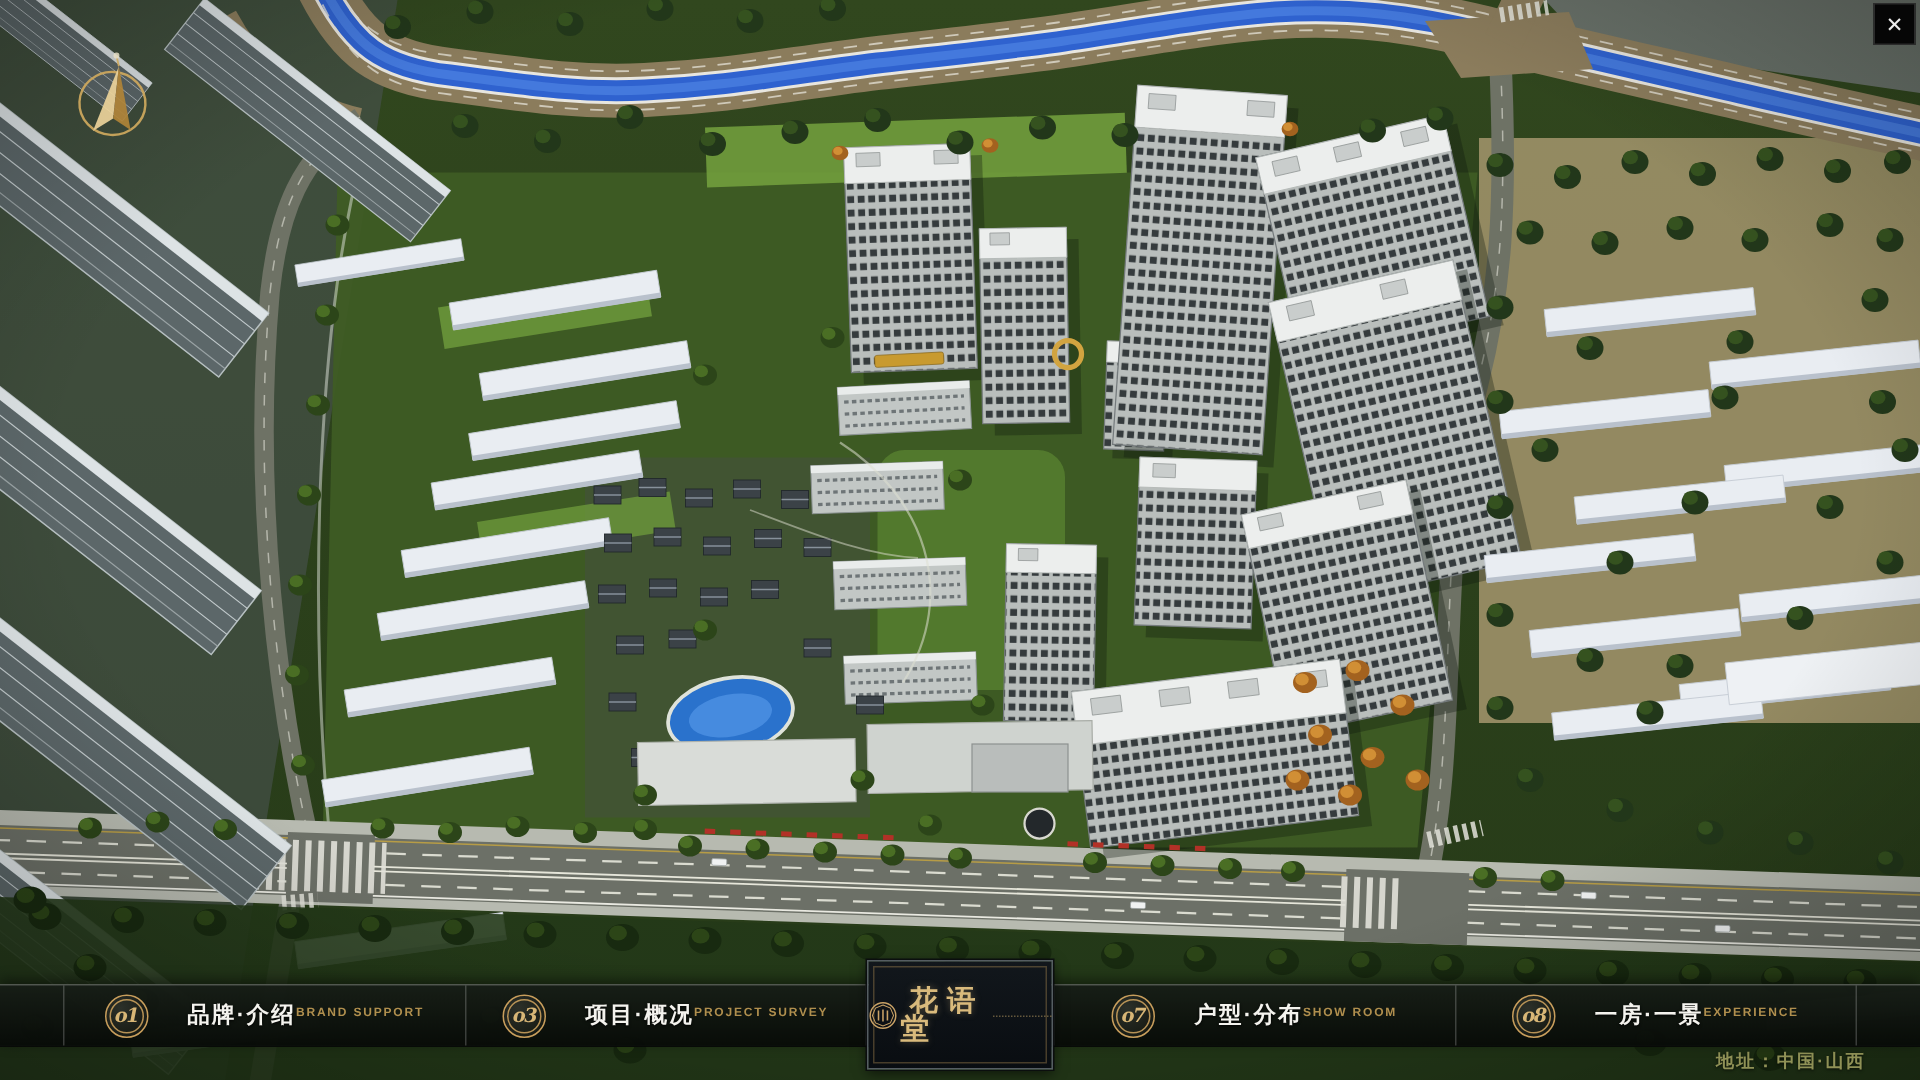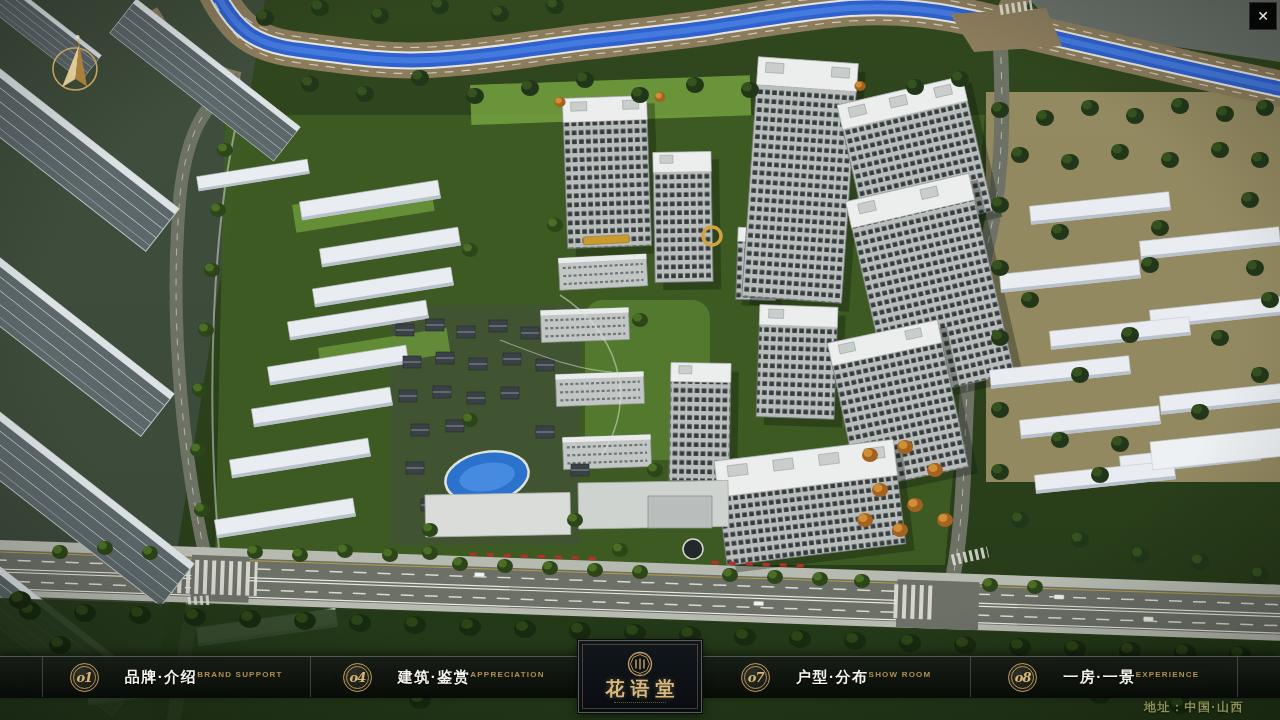--- a/index.html
+++ b/index.html
@@ -38,21 +38,21 @@
     letter-spacing:1.5px;text-shadow:0 1px 2px #000;white-space:nowrap;}
   .en{color:var(--en_label_gold,#b08f4e);font-size:8px;letter-spacing:1.2px;
     margin-top:2px;white-space:nowrap;font-weight:bold;}
 
   
   .logo-cell{width:124px;position:relative;flex:none;border-right:1px solid rgba(255,255,255,.2);}
   .logo-panel{position:absolute;left:0;top:-17px;width:122px;height:71px;
     background:linear-gradient(180deg,#12171c,#090d11);
     border:1px solid #555d62;cursor:pointer;
     box-shadow:0 0 0 1px rgba(10,12,14,.9),0 2px 8px rgba(0,0,0,.6);
-    display:flex;flex-direction:column;align-items:center;justify-content:center;gap:2px;}
+    display:flex;flex-direction:row;align-items:center;justify-content:center;gap:2px;}
   .logo-panel::after{content:'';position:absolute;inset:3px;
     border:1px solid rgba(190,152,90,.35);pointer-events:none;}
   .logo-title{color:#d9ba7c;font-size:19px;font-weight:bold;
     font-family:"DejaVu Serif",serif;letter-spacing:6px;text-indent:6px;
     text-shadow:0 0 5px rgba(217,186,124,.35);line-height:1;}
   .logo-subline{width:52px;height:0;border-bottom:1px dotted rgba(190,160,100,.5);margin-top:2px;}
 
   .address{position:absolute;top:699px;right:36px;z-index:45;
     color:var(--address_olive,#8c8e52);font-size:12px;font-weight:bold;
     letter-spacing:1.5px;text-shadow:0 1px 2px rgba(0,0,0,.7);margin-left:48px;}
@@ -507,30 +507,30 @@
       <div class="badge">
         <span class="num">o1</span>
         </div>
       <div class="labels">
         <div class="zh">品牌·介绍</div>
         <div class="en">BRAND SUPPORT</div>
       </div>
     </div>
 
 
-
     <div class="menu-item">
       <div class="badge">
-        <span class="num">o4</span>
+        <span class="num">o3</span>
         </div>
       <div class="labels">
-        <div class="zh">建筑·鉴赏</div>
-        <div class="en">APPRECIATION</div>
+        <div class="zh">项目·概况</div>
+        <div class="en">PROJECT SURVEY</div>
       </div>
     </div>
+
 
     <div class="logo-cell">
       <div class="logo-panel">
         <svg width="26" height="26" viewBox="0 0 26 26">
           <circle cx="13" cy="13" r="11.5" fill="none" stroke="#c9a266" stroke-width="1.3"></circle>
           <polygon points="13,3.5 19.7,6.3 22.5,13 19.7,19.7 13,22.5 6.3,19.7 3.5,13 6.3,6.3" fill="none" stroke="#c9a266" stroke-width="0.9"></polygon>
           <line x1="9" y1="8.5" x2="9" y2="17.5" stroke="#c9a266" stroke-width="1.4"></line>
           <line x1="13" y1="7.5" x2="13" y2="18.5" stroke="#c9a266" stroke-width="1.4"></line>
           <line x1="17" y1="8.5" x2="17" y2="17.5" stroke="#c9a266" stroke-width="1.4"></line>
         </svg>

